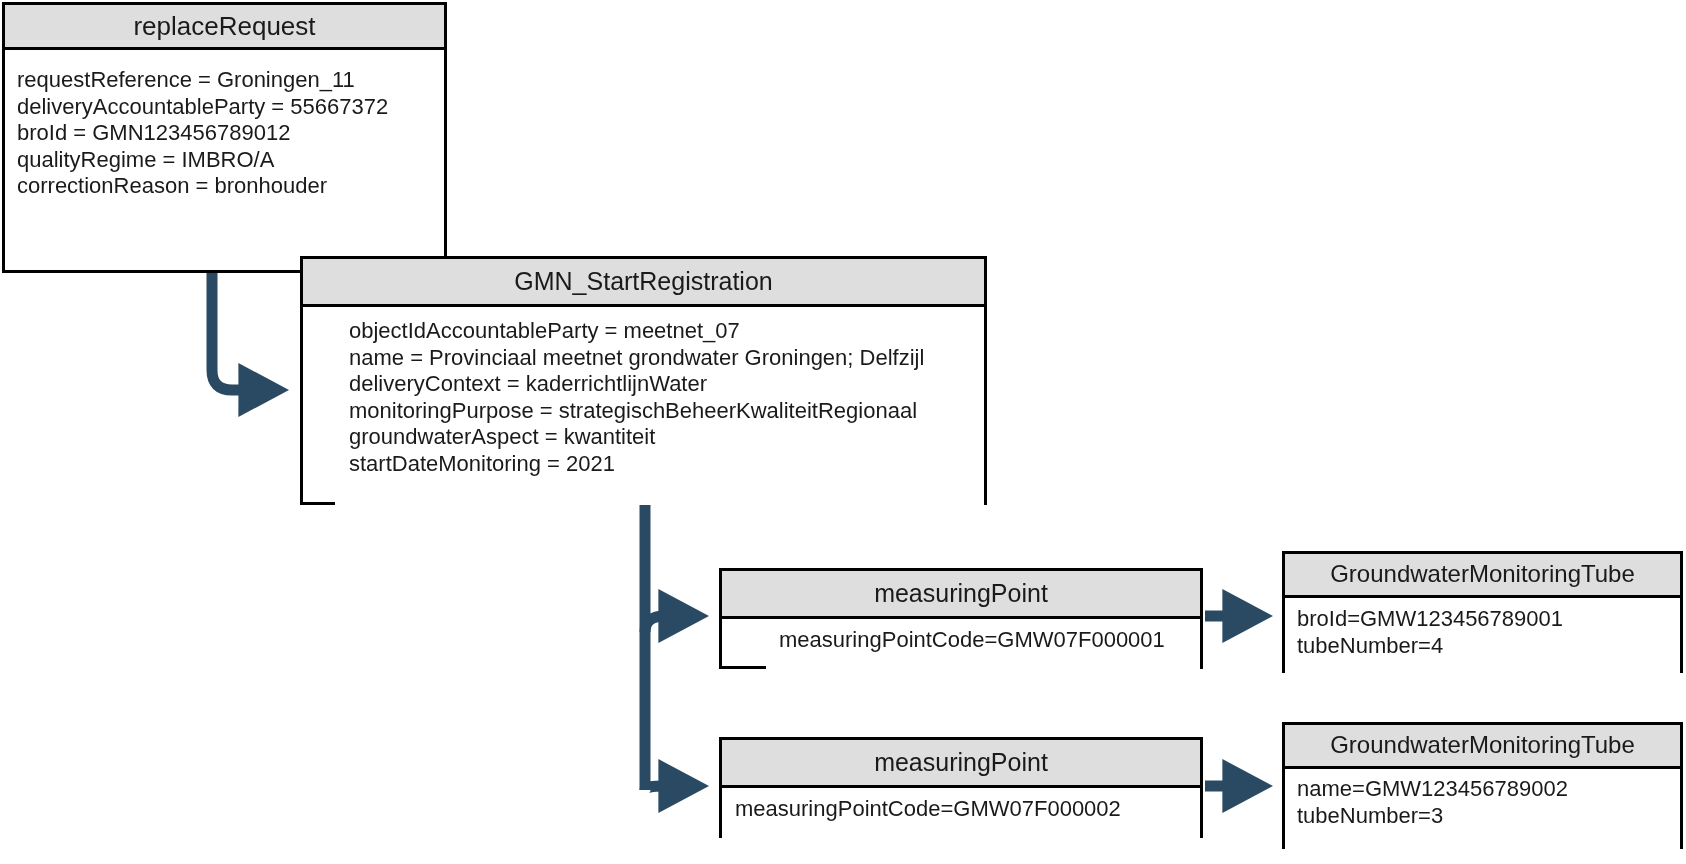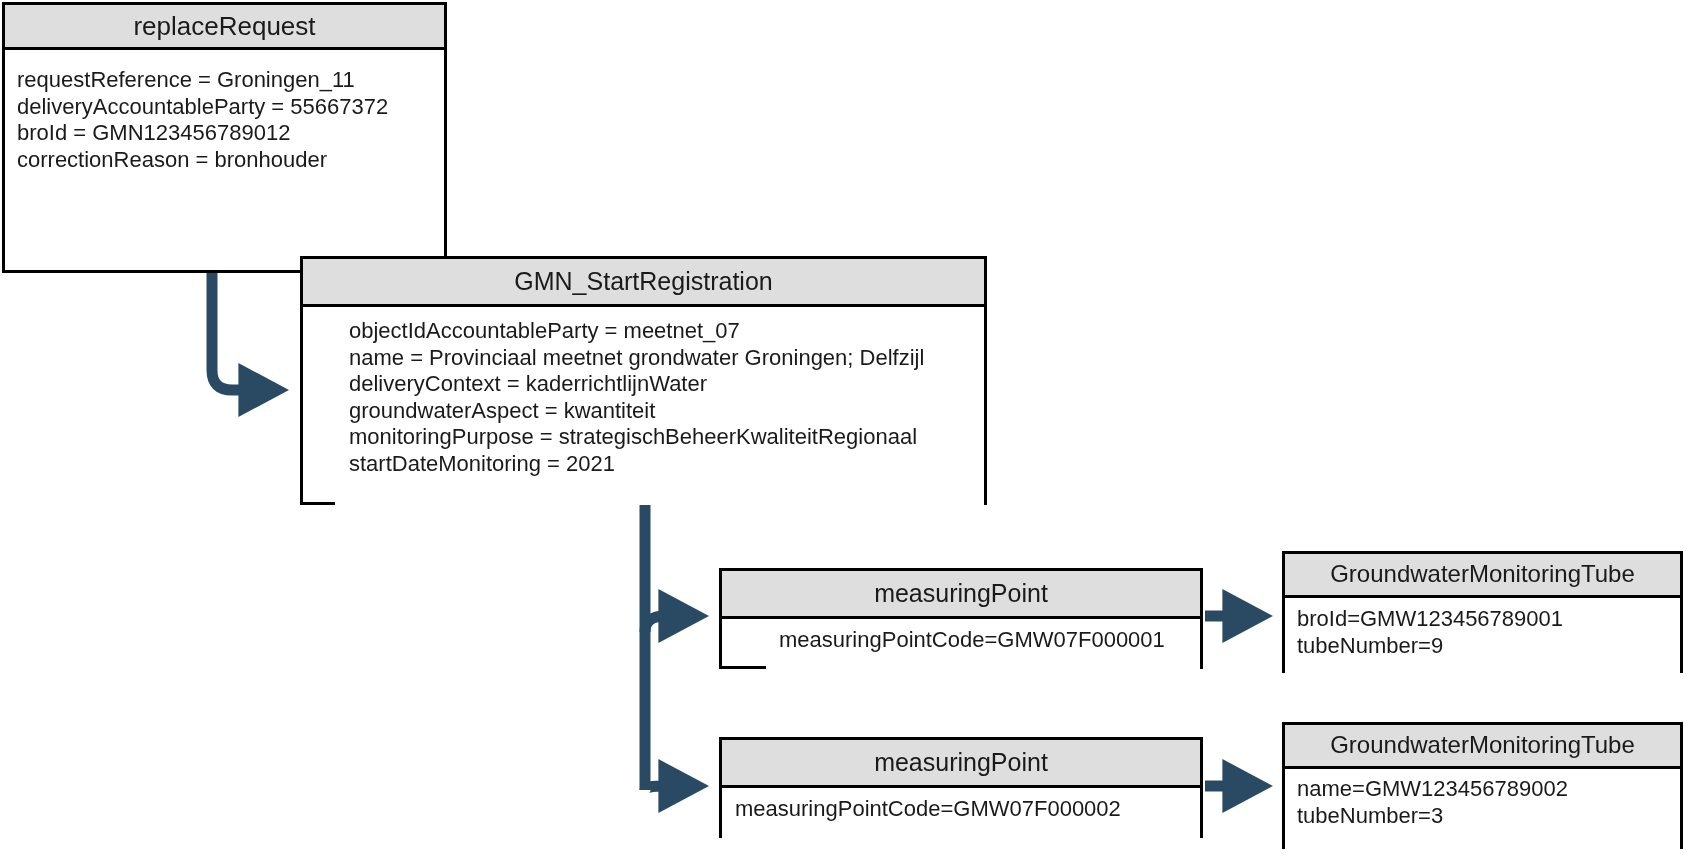--- a/index.html
+++ b/index.html
@@ -110,32 +110,33 @@
 
     <path d="M 1205 786 L 1262 786" fill="none" stroke="#2a4a63" stroke-width="11" marker-end="url(#arrowhead)"></path>
   </svg>
 
   <div class="obj-box" id="box-replace-request">
     <div class="obj-header">replaceRequest</div>
     <div class="obj-body">
       <div class="attr-line">requestReference = Groningen_11</div>
       <div class="attr-line">deliveryAccountableParty = 55667372</div>
       <div class="attr-line">broId = GMN123456789012</div>
+      <div class="attr-line">qualityRegime = IMBRO/A</div>
       <div class="attr-line">correctionReason = bronhouder</div>
     </div>
   </div>
 
   <div class="obj-box" id="box-gmn-start">
     <div class="obj-header">GMN_StartRegistration</div>
     <div class="obj-body">
       <div class="attr-line">objectIdAccountableParty = meetnet_07</div>
       <div class="attr-line">name = Provinciaal meetnet grondwater Groningen; Delfzijl</div>
       <div class="attr-line">deliveryContext = kaderrichtlijnWater</div>
+      <div class="attr-line">monitoringPurpose = strategischBeheerKwaliteitRegionaal</div>
       <div class="attr-line">groundwaterAspect = kwantiteit</div>
-      <div class="attr-line">monitoringPurpose = strategischBeheerKwaliteitRegionaal</div>
       <div class="attr-line">startDateMonitoring = 2021</div>
     </div>
   </div>
 
   <div class="obj-box" id="box-mp-1">
     <div class="obj-header">measuringPoint</div>
     <div class="obj-body">
       <div class="attr-line">measuringPointCode=GMW07F000001</div>
     </div>
   </div>
@@ -144,21 +145,21 @@
     <div class="obj-header">measuringPoint</div>
     <div class="obj-body">
       <div class="attr-line">measuringPointCode=GMW07F000002</div>
     </div>
   </div>
 
   <div class="obj-box" id="box-tube-1">
     <div class="obj-header">GroundwaterMonitoringTube</div>
     <div class="obj-body">
       <div class="attr-line">broId=GMW123456789001</div>
-      <div class="attr-line">tubeNumber=9</div>
+      <div class="attr-line">tubeNumber=4</div>
     </div>
   </div>
 
   <div class="obj-box" id="box-tube-2">
     <div class="obj-header">GroundwaterMonitoringTube</div>
     <div class="obj-body">
       <div class="attr-line">name=GMW123456789002</div>
       <div class="attr-line">tubeNumber=3</div>
     </div>
   </div>

